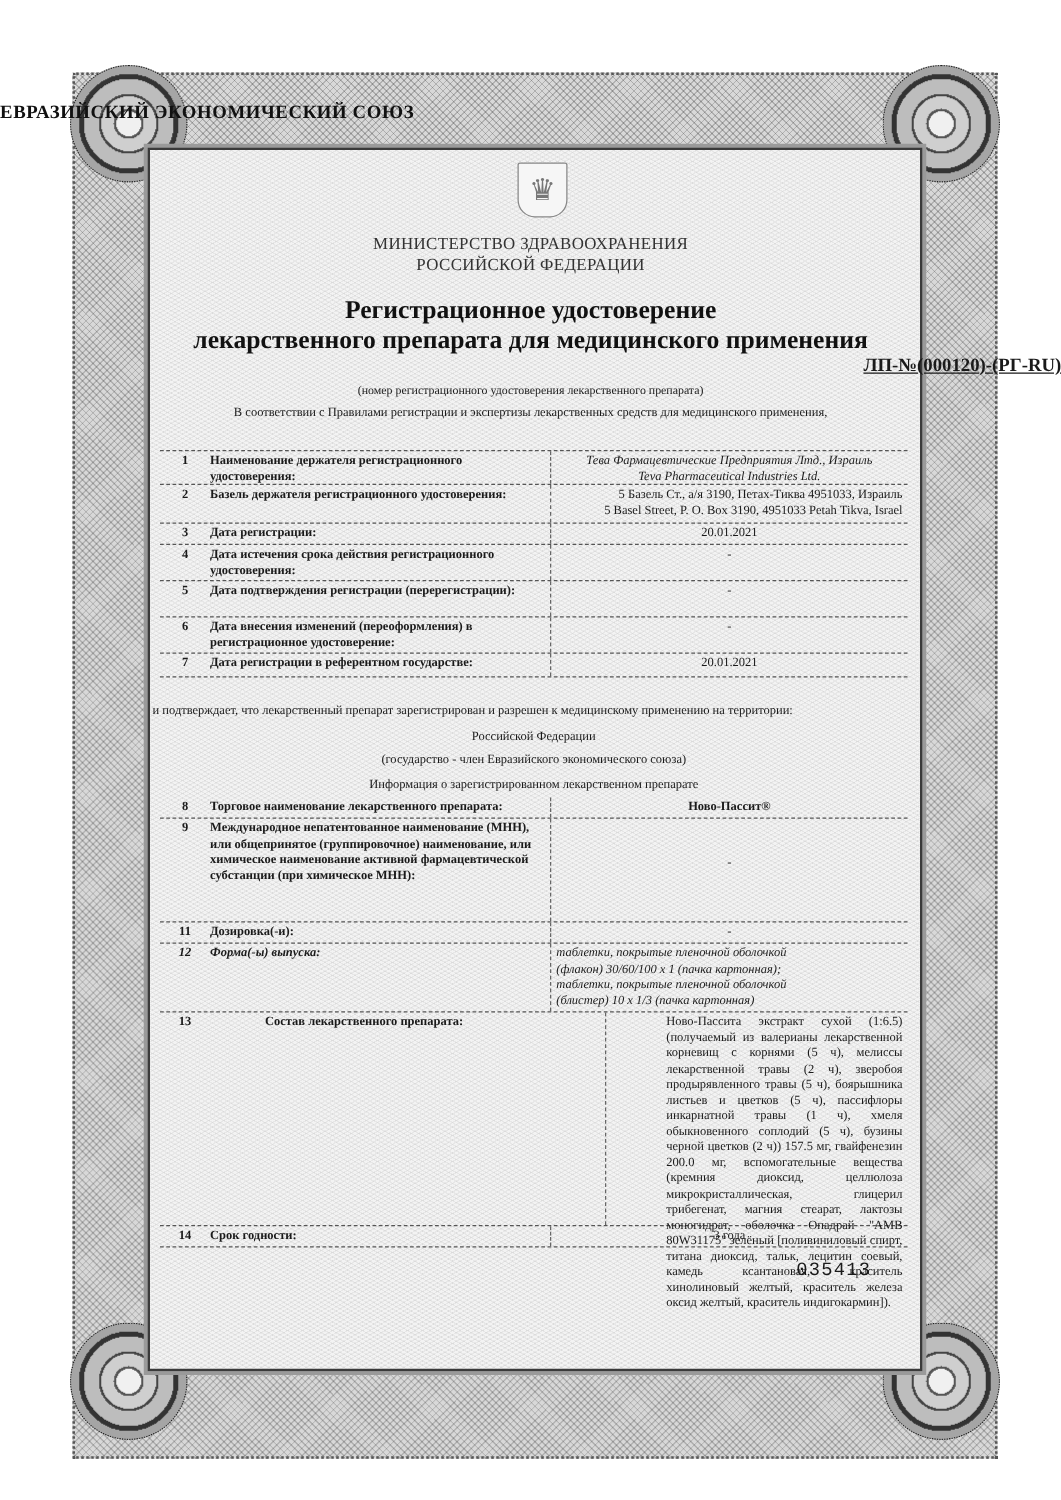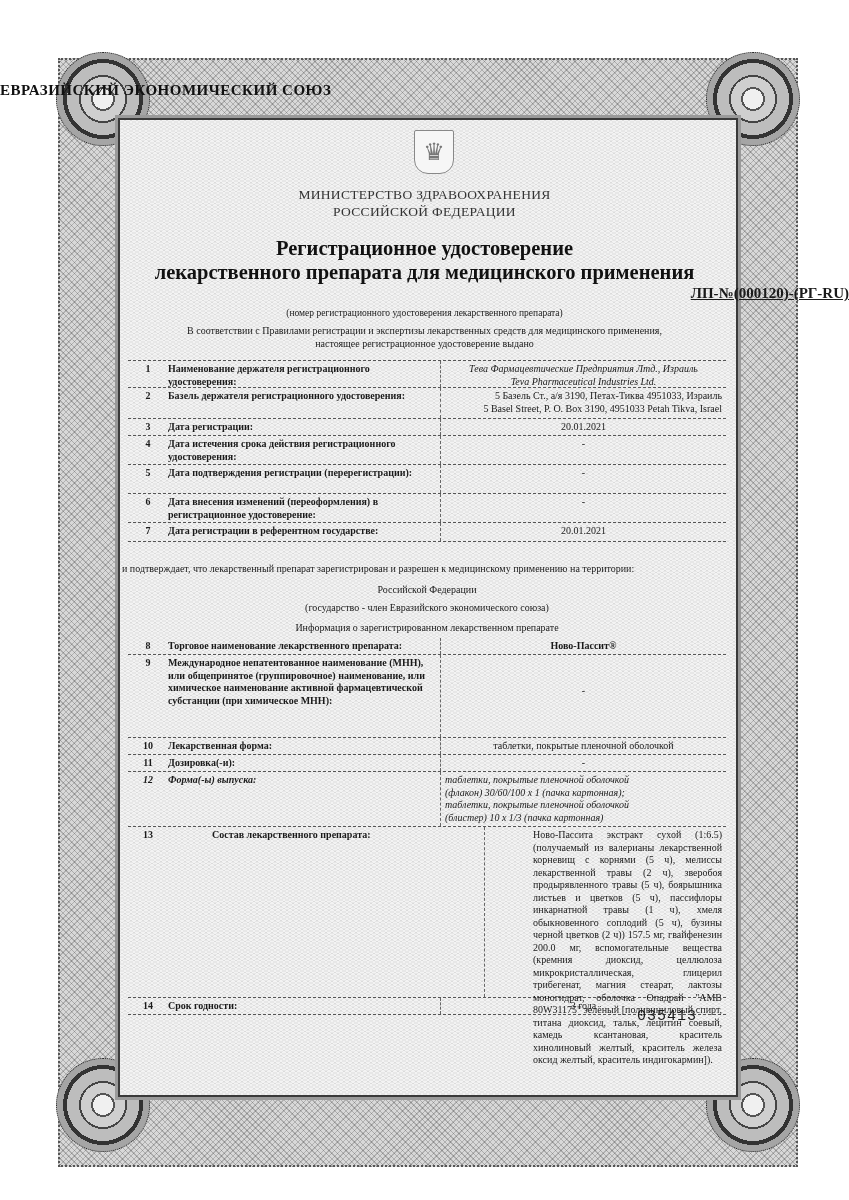--- a/index.html
+++ b/index.html
@@ -90,21 +90,20 @@
   <div>РОССИЙСКОЙ ФЕДЕРАЦИИ</div>
 </div>
 <div class="title">
   <div>Регистрационное удостоверение</div>
   <div>лекарственного препарата для медицинского применения</div>
 </div>
 <div class="reg-number">ЛП-№(000120)-(РГ-RU)</div>
 <div class="reg-caption">(номер регистрационного удостоверения лекарственного препарата)</div>
 <div class="intro">
   <div>В соответствии с Правилами регистрации и экспертизы лекарственных средств для медицинского применения,</div>
-  <div>настоящее регистрационное удостоверение выдано</div>
 </div>
 
 <div class="tbl tbl1">
   <div class="row" style="height:26px;">
     <div class="num">1</div>
     <div class="label">Наименование держателя регистрационного удостоверения:</div>
     <div class="value" style="white-space:pre-line;font-style:italic;">Тева Фармацевтические Предприятия Лтд., Израиль
 Teva Pharmaceutical Industries Ltd.</div>
   </div>
   <div class="row" style="height:30px;">
@@ -150,25 +149,20 @@
     <div class="num">8</div>
     <div class="label">Торговое наименование лекарственного препарата:</div>
     <div class="value" style="font-weight:bold;">Ново-Пассит®</div>
   </div>
   <div class="row" style="height:82px;">
     <div class="num">9</div>
     <div class="label">Международное непатентованное наименование (МНН), или общепринятое (группировочное) наименование, или химическое наименование активной фармацевтической субстанции (при химическое МНН):</div>
     <div class="value" style="padding-top:30px;">-</div>
   </div>
   <div class="row" style="height:16px;">
-    <div class="num">10</div>
-    <div class="label">Лекарственная форма:</div>
-    <div class="value">таблетки, покрытые пленочной оболочкой</div>
-  </div>
-  <div class="row" style="height:16px;">
     <div class="num">11</div>
     <div class="label">Дозировка(-и):</div>
     <div class="value">-</div>
   </div>
   <div class="row" style="height:54px;font-style:italic;">
     <div class="num">12</div>
     <div class="label">Форма(-ы) выпуска:</div>
     <div class="value left" style="text-align:left;padding-right:60px;">таблетки, покрытые пленочной оболочкой (флакон) 30/60/100 x 1 (пачка картонная); таблетки, покрытые пленочной оболочкой (блистер) 10 x 1/3 (пачка картонная)</div>
   </div>
   <div class="row" style="height:170px;gap:44px;">

